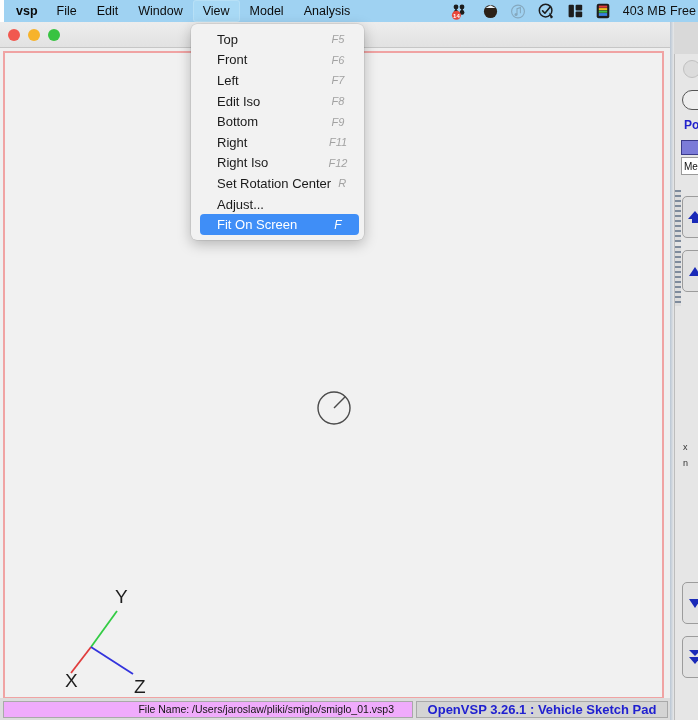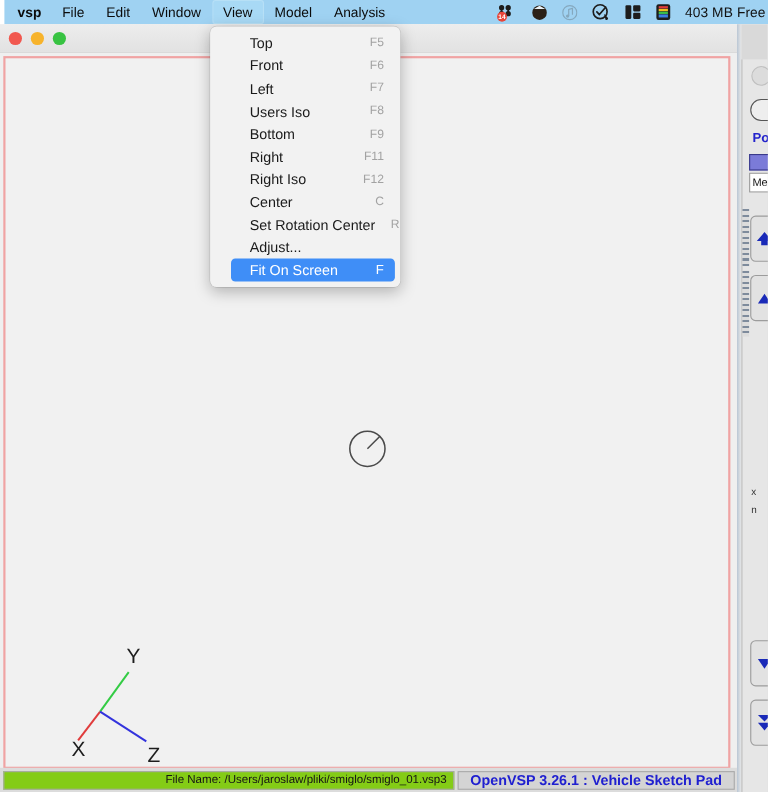--- a/index.html
+++ b/index.html
@@ -86,24 +86,24 @@
   #statusbar {
     position: absolute; left: 0; bottom: 0;
     width: 670px; height: 22px;
     background: #dcdcdc;
     display: flex; align-items: center;
     padding: 0 2px 0 3px;
     gap: 3px;
   }
   #filename-field {
     flex: 1; height: 17px;
-    background: #84cc16;
+    background: #f0abfc;
     border: 1px solid #a9a9a9;
     display: flex; align-items: center; justify-content: flex-end;
-    padding-right: 6px;
+    padding-right: 18px;
     font-size: 10.5px; color: #141414;
     overflow: hidden; white-space: nowrap;
   }
   #app-title-field {
     width: 252px; height: 17px;
     background: #d4d4d4;
     border: 1px solid #a9a9a9;
     display: flex; align-items: center; justify-content: center;
     font-size: 13px; font-weight: bold; color: #2020d0;
     white-space: nowrap;
@@ -168,36 +168,36 @@
 
   svg { display: block; }
 
   
   #menu-dropdown {
     position: absolute; left: 191px; top: 24px;
     width: 173px;
     background: #f2f2f2;
     border-radius: 6px;
     box-shadow: 0 4px 14px rgba(0,0,0,.26), 0 0 0 .5px rgba(0,0,0,.12);
-    padding: 5px 0 5px 14px;
+    padding: 5px 0 5px 4px;
     z-index: 50;
     font-size: 13px;
   }
   .menu-row {
     position: relative;
     height: 20.6px;
     display: flex; align-items: center;
     padding: 0 10px 0 17px;
     color: #1a1a1a;
     margin: 0 5px;
     border-radius: 4px;
   }
   .menu-row .mlabel { flex: 1; white-space: nowrap; }
   .menu-row .mkey {
-    color: #a2a2a2; font-size: 11px; min-width: 22px; text-align: right;
+    color: #a2a2a2; font-size: 11px; min-width: 22px; text-align: center; font-style: italic;
   }
   .menu-row.selected {
     background: #3f8ef7; color: #ffffff;
   }
   .menu-row.selected .mkey { color: #ffffff; font-size: 12px; }
 </style>
 </head>
 <body>
 
 <div id="menubar">
@@ -372,38 +372,34 @@
   </div>
   <div class="menu-row">
     <span class="mlabel">Front</span>
     <span class="mkey">F6</span>
   </div>
   <div class="menu-row">
     <span class="mlabel">Left</span>
     <span class="mkey">F7</span>
   </div>
   <div class="menu-row">
-    <span class="mlabel">Users Iso</span>
+    <span class="mlabel">Edit Iso</span>
     <span class="mkey">F8</span>
   </div>
   <div class="menu-row">
     <span class="mlabel">Bottom</span>
     <span class="mkey">F9</span>
   </div>
   <div class="menu-row">
     <span class="mlabel">Right</span>
     <span class="mkey">F11</span>
   </div>
   <div class="menu-row">
     <span class="mlabel">Right Iso</span>
     <span class="mkey">F12</span>
-  </div>
-  <div class="menu-row">
-    <span class="mlabel">Center</span>
-    <span class="mkey">C</span>
   </div>
   <div class="menu-row">
     <span class="mlabel">Set Rotation Center</span>
     <span class="mkey">R</span>
   </div>
   <div class="menu-row">
     <span class="mlabel">Adjust...</span>
     <span class="mkey"></span>
   </div>
   <div class="menu-row selected">

